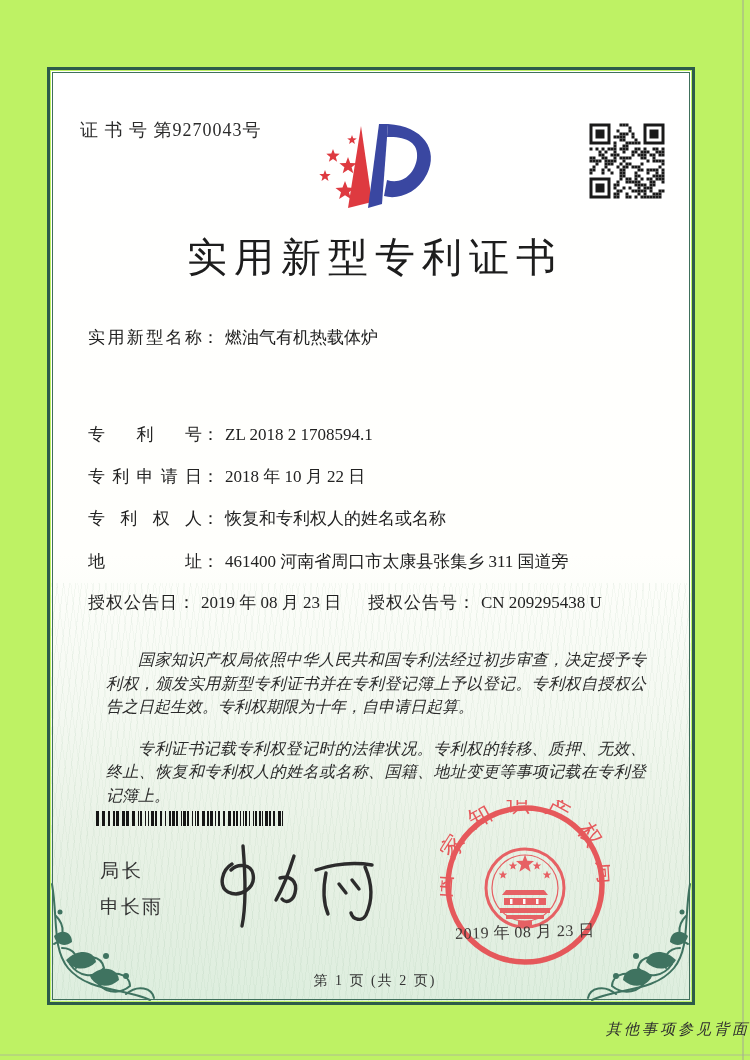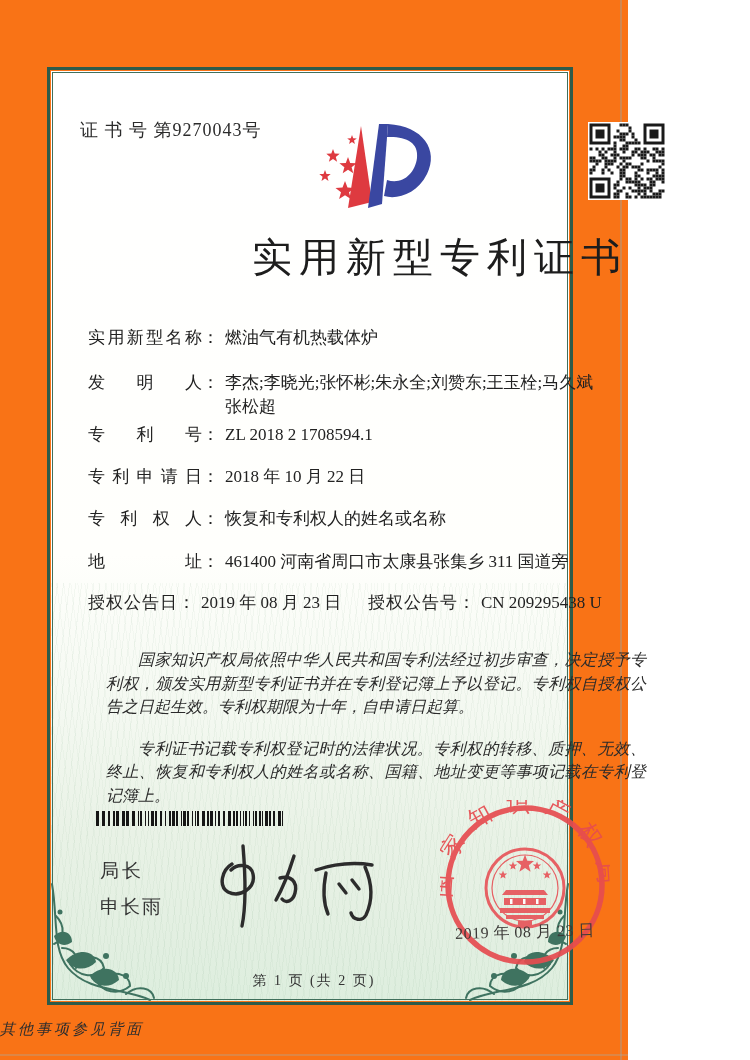--- a/index.html
+++ b/index.html
@@ -1,37 +1,37 @@
 <!DOCTYPE html>
 <html><head>
 <meta charset="utf-8">
 <style>
   html,body{margin:0;padding:0;}
   body{width:750px;height:1060px;background:#ffffff;overflow:hidden;
        font-family:"Liberation Serif","DejaVu Serif",serif;color:#262626;}
-  .page{position:absolute;inset:0;width:628px;height:1060px;background:#f97316;}
+  .page{position:absolute;inset:0;width:750px;height:1060px;background:#bef264;}
   .scan-edge-r{position:absolute;top:0;right:6px;width:2px;height:100%;background:rgba(160,160,150,.45);}
   .scan-edge-b{position:absolute;left:0;bottom:4px;width:100%;height:2px;background:rgba(170,170,160,.35);}
 
   
   .frame-outer{position:absolute;left:47px;top:67px;right:55px;bottom:55px;
                border:3px solid #2d5b4a;}
   .frame-inner{position:absolute;inset:2px;border:1px solid #40705c;}
   .frame-fill{position:absolute;inset:1px;
       background:linear-gradient(180deg,#ffffff 0%,#fffffc 52%,#f3f8f0 70%,#e9f2e6 82%,#e2efe1 94%,#ddeede 100%);}
   .frame-fill::after{content:"";position:absolute;left:0;right:0;top:55%;bottom:0;
       background:
         repeating-linear-gradient(97deg, rgba(110,160,120,0.07) 0 1px, transparent 1px 6px),
         repeating-linear-gradient(83deg, rgba(110,160,120,0.05) 0 1px, transparent 1px 7px);}
 
   .abs{position:absolute;}
 
   .cert-no{left:80px;top:118px;font-size:18px;letter-spacing:1px;color:#2b2b2b;}
 
-  .title{left:0;top:230px;width:100%;text-align:right;font-size:40px;
+  .title{left:0;top:230px;width:100%;text-align:center;font-size:40px;
          letter-spacing:7px;color:#1d1d1d;}
 
   .field-row{left:88px;font-size:17px;line-height:24px;color:#222;}
   .flabel{display:inline-block;width:114px;text-align:justify;text-align-last:justify;vertical-align:top;}
   .fcolon{display:inline-block;vertical-align:top;}
   .fvalue{display:inline-block;margin-left:6px;max-width:470px;white-space:pre-line;vertical-align:top;}
   .grant2{position:absolute;left:280px;top:0;white-space:nowrap;}
   .glabel{letter-spacing:1px;text-align:right;}
 
   .paras{left:88px;top:630px;width:576px;font-size:16px;line-height:23.5px;
@@ -42,21 +42,21 @@
 
   .signer-title{left:100px;top:858px;font-size:19px;letter-spacing:3px;color:#333;}
   .signer-name{left:100px;top:894px;font-size:19px;letter-spacing:2px;color:#333;}
   .signature{left:198px;top:838px;}
 
   .seal{left:440px;top:800px;}
   .seal-date{left:455px;top:922px;width:150px;font-size:16px;color:#3c3a38;
              letter-spacing:.5px;transform:rotate(-1.5deg);}
 
   .page-no{left:0;top:972px;width:100%;text-align:center;font-size:14px;letter-spacing:2px;color:#333;}
-  .back-note{left:0;top:1020px;width:100%;text-align:left;font-size:15px;
+  .back-note{left:0;top:1020px;width:100%;text-align:right;font-size:15px;
              letter-spacing:3px;font-style:italic;color:#2e2e2e;}
 
   .corner{position:absolute;bottom:-4px;pointer-events:none;}
   .corner.left{left:-4px;}
   .corner.right{right:-4px;transform:scaleX(-1);}
 
   .logo{left:295px;top:106px;}
   .qr{left:588px;top:122px;background:#fff;}
 </style>
 </head>
@@ -338,24 +338,20 @@
       <rect x="1.5" y="55.5" width="21" height="21" fill="#1a1a1a"></rect>
       <rect x="4.5" y="58.5" width="15" height="15" fill="#fff"></rect>
       <rect x="7.5" y="61.5" width="9" height="9" fill="#1a1a1a"></rect>
     </svg>
 
   <div class="abs title">实用新型专利证书</div>
 
   <div class="abs field-row" style="top:326px">
     <span class="flabel">实用新型名称</span><span class="fcolon">：</span><span class="fvalue">燃油气有机热载体炉</span>
   </div>
-  <div class="abs field-row" style="top:371px">
-    <span class="flabel">发明人</span><span class="fcolon">：</span><span class="fvalue">李杰;李晓光;张怀彬;朱永全;刘赞东;王玉栓;马久斌
-张松超</span>
-  </div>
   <div class="abs field-row" style="top:423px">
     <span class="flabel">专利号</span><span class="fcolon">：</span><span class="fvalue">ZL 2018 2 1708594.1</span>
   </div>
   <div class="abs field-row" style="top:465px">
     <span class="flabel">专利申请日</span><span class="fcolon">：</span><span class="fvalue">2018 年 10 月 22 日</span>
   </div>
   <div class="abs field-row" style="top:507px">
     <span class="flabel">专利权人</span><span class="fcolon">：</span><span class="fvalue">恢复和专利权人的姓名或名称</span>
   </div>
   <div class="abs field-row" style="top:550px">

